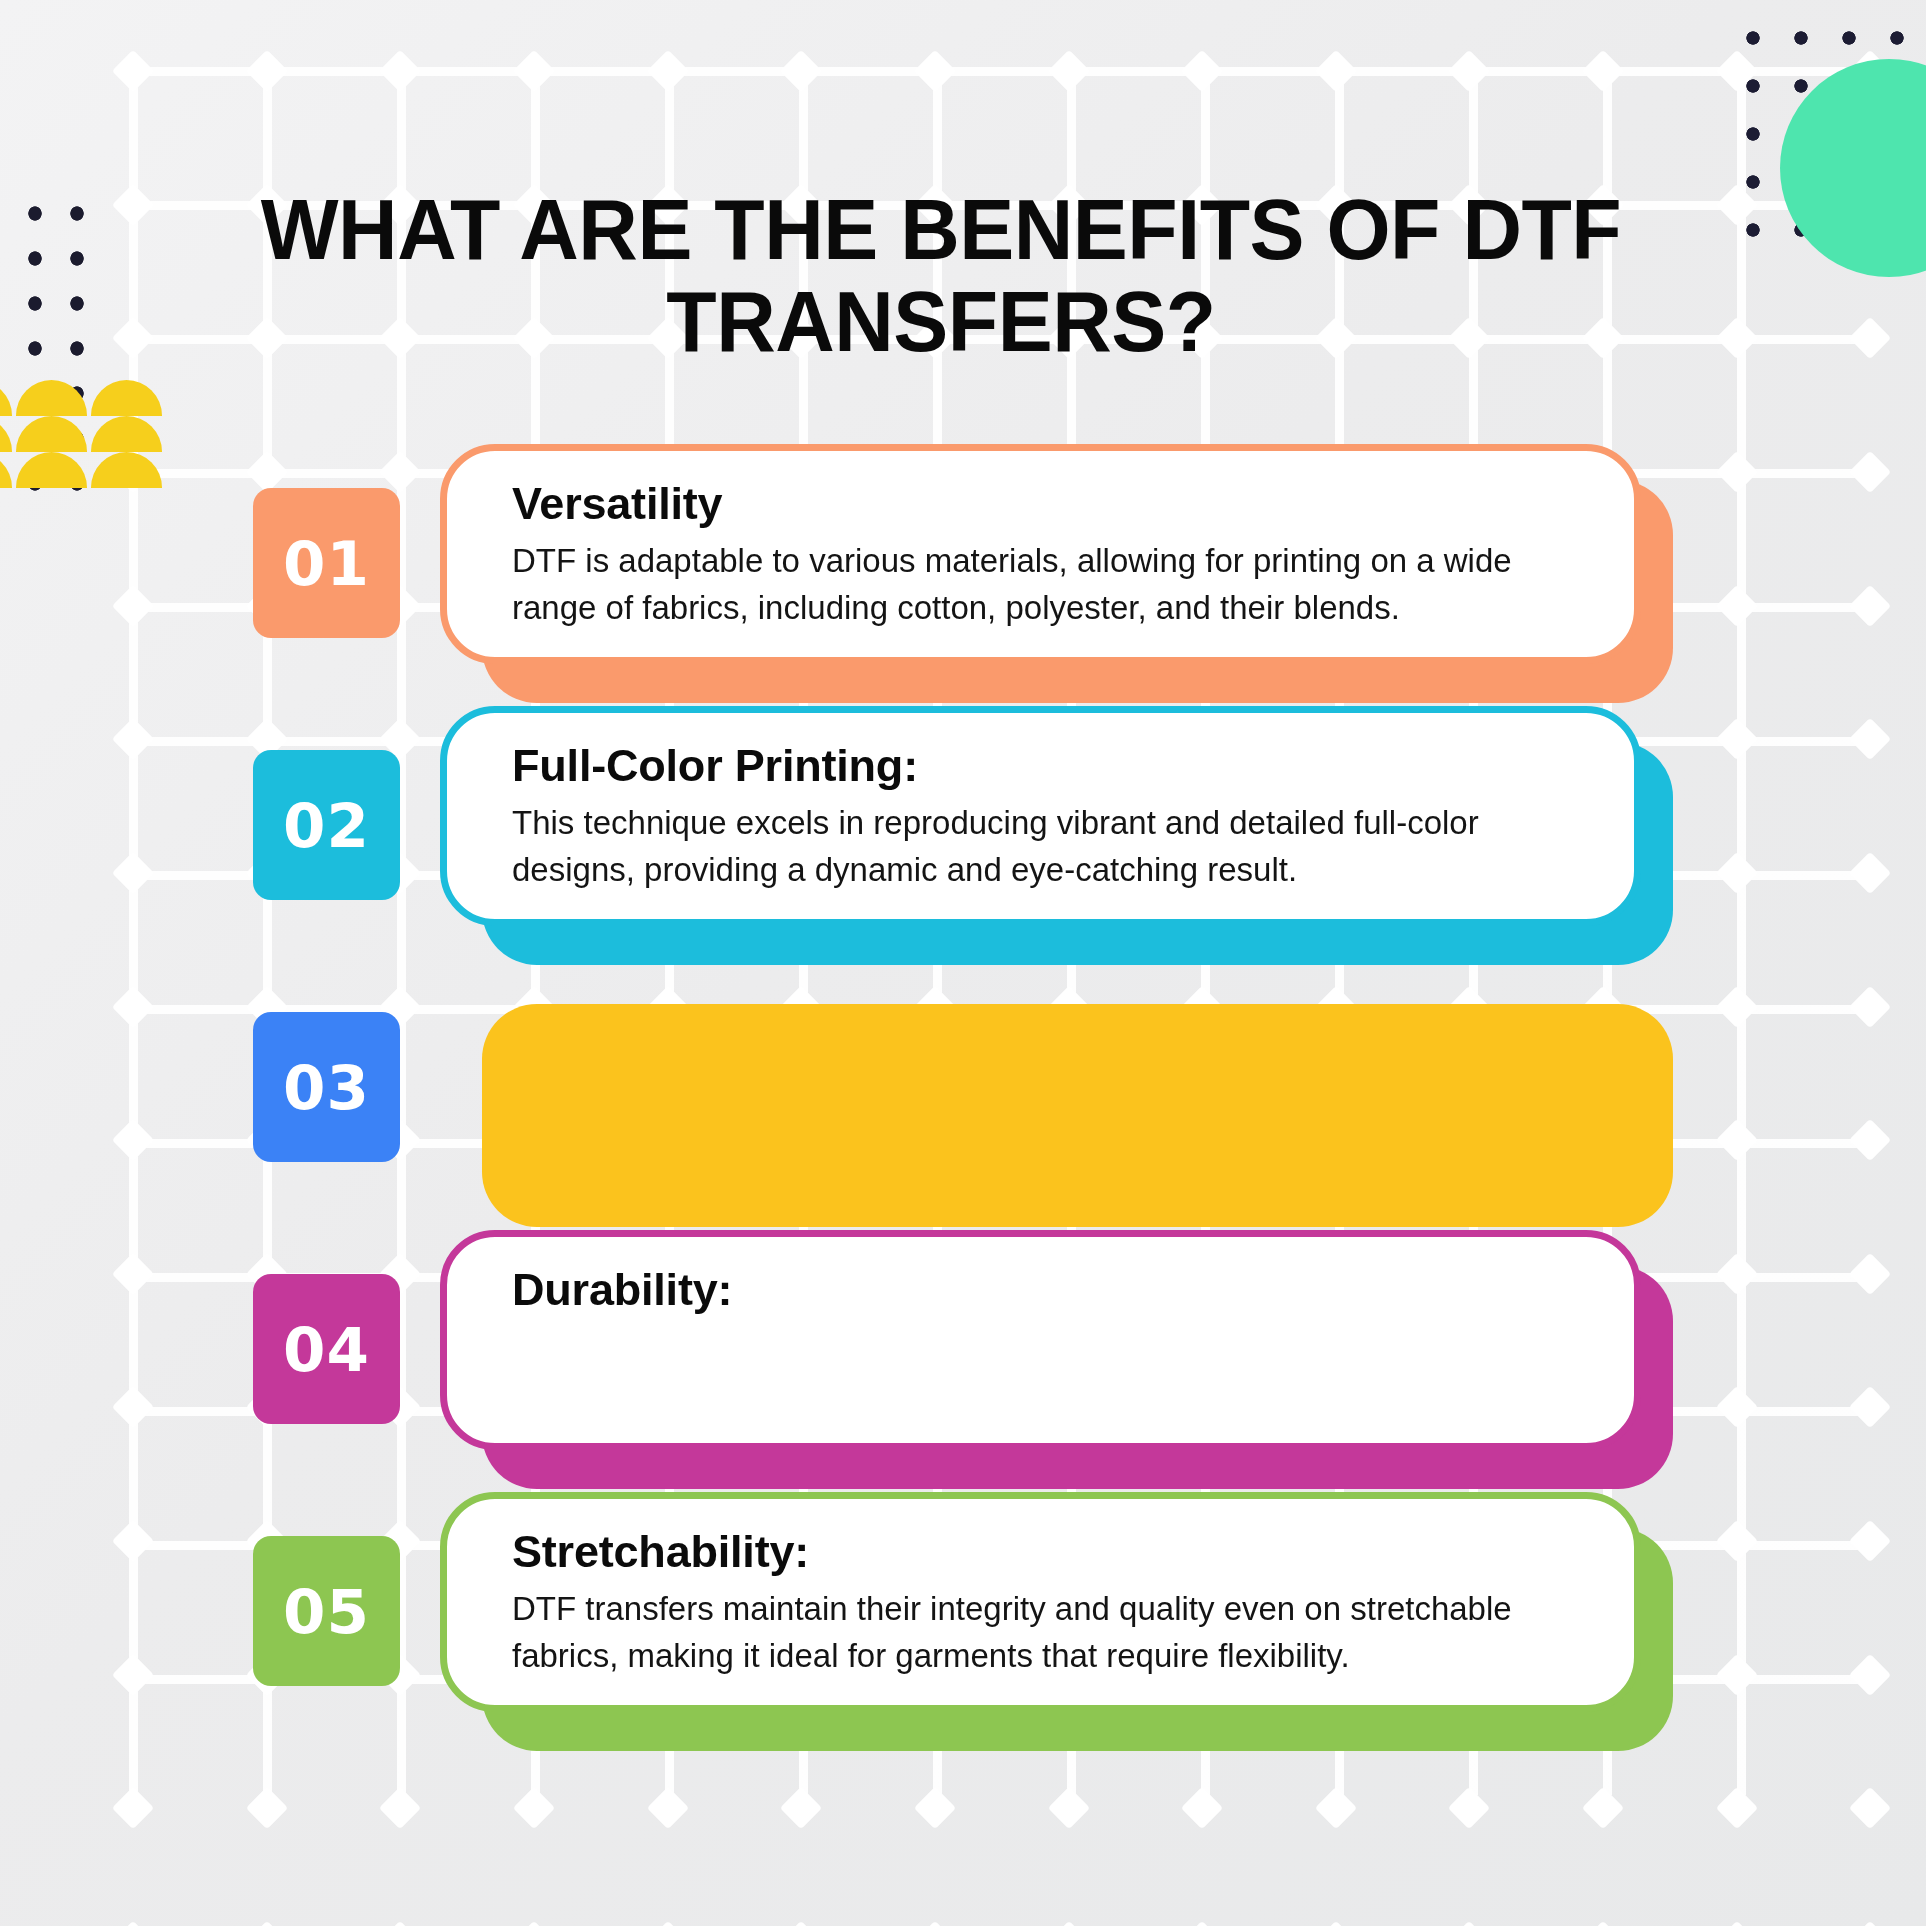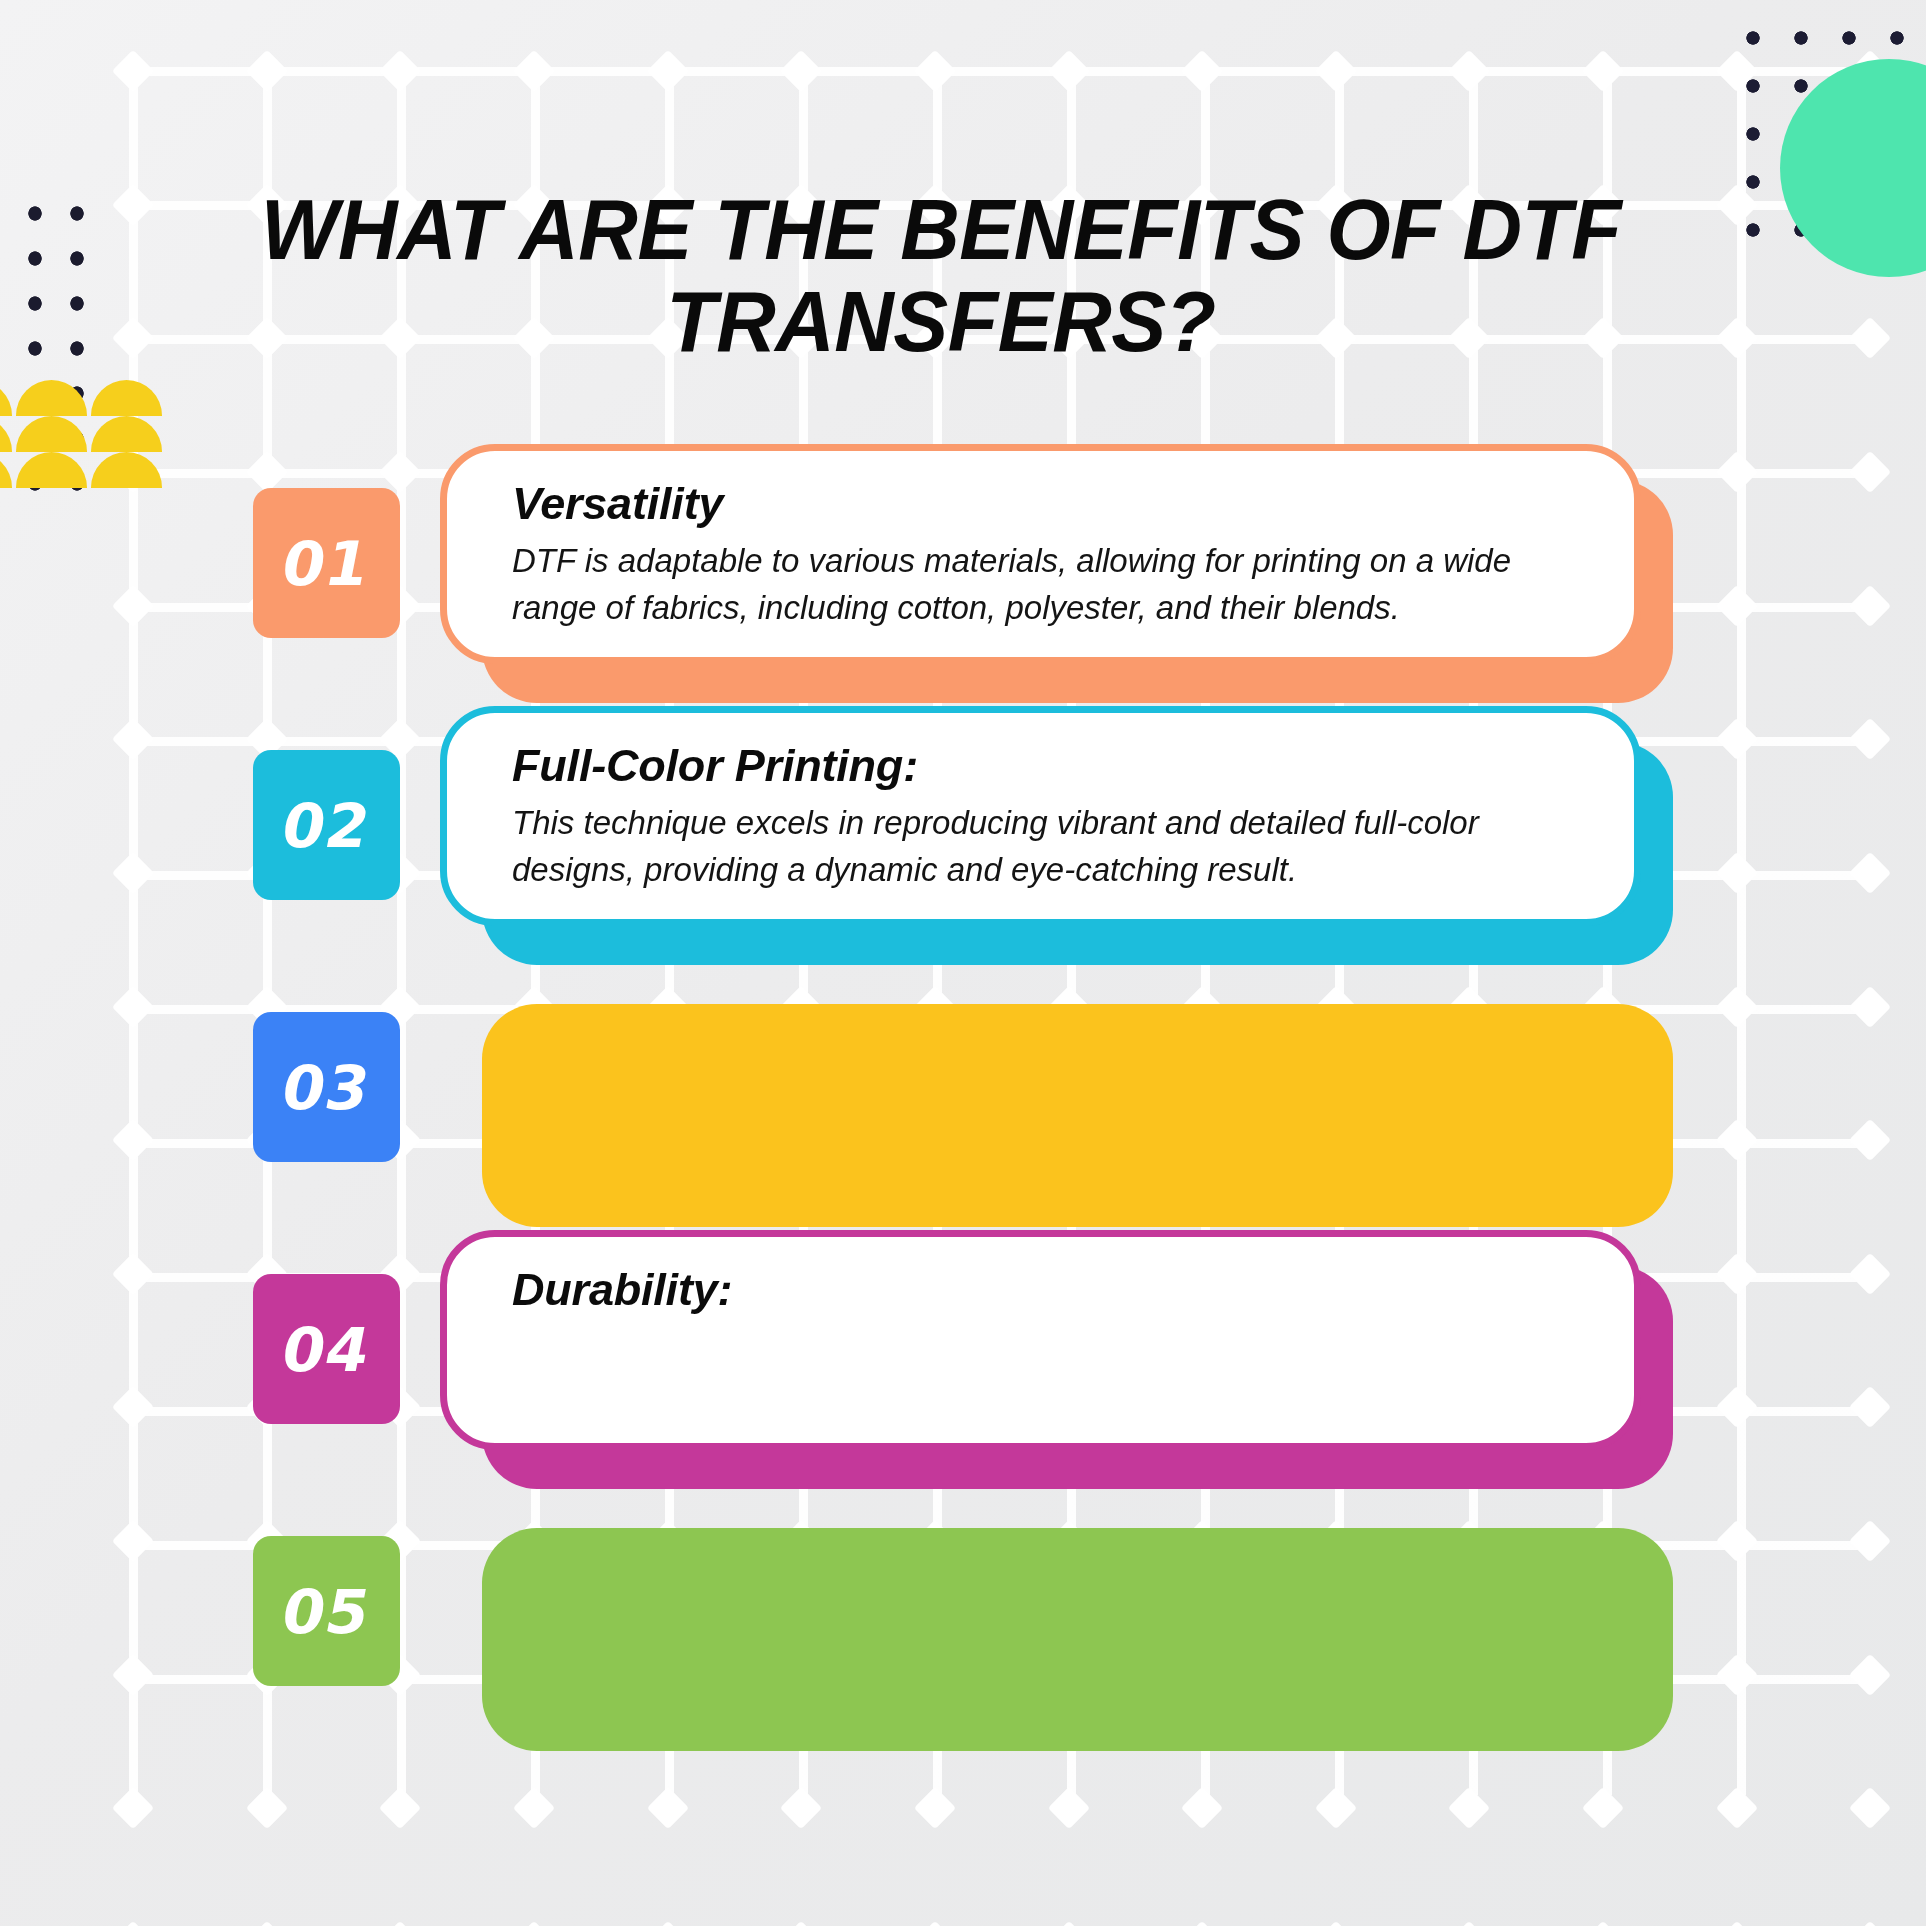--- a/index.html
+++ b/index.html
@@ -90,21 +90,21 @@
   .semis { position: absolute; left: -59px; top: 380px; }
   .semis .row { display: flex; }
   .semis .half {
     width: 71px; height: 36px;
     background: #f6cf1c;
     border-radius: 71px 71px 0 0;
     margin-right: 4px;
   }
 
   
-  .page { position: absolute; inset: 0; font-style: italic; }
+  .page { position: absolute; inset: 0; }
 
   .title {
     position: absolute;
     left: 238px;
     top: 184px;
     width: 1406px;
     text-align: center;
     font-family: "Liberation Sans Narrow", "Liberation Sans", sans-serif;
     font-weight: 700;
     font-size: 85px;
@@ -468,17 +468,21 @@
         </div>
         <div class="panel" style="border-color:#C4389A">
           <h3>Durability:</h3>
         </div>
       </div>
       <div class="card-row">
         <div class="panel-shadow" style="background:#8DC651"></div>
         <div class="badge" style="background:#8DC651">
           <span>05</span>
         </div>
+        <div class="panel" style="border-color:#8DC651">
+          <h3>Stretchability:</h3>
+          <p>DTF transfers maintain their integrity and quality even on stretchable fabrics, making it ideal for garments that require flexibility.</p>
+        </div>
       </div>
     </div>
 
 </div>
 
 
 </body></html>

